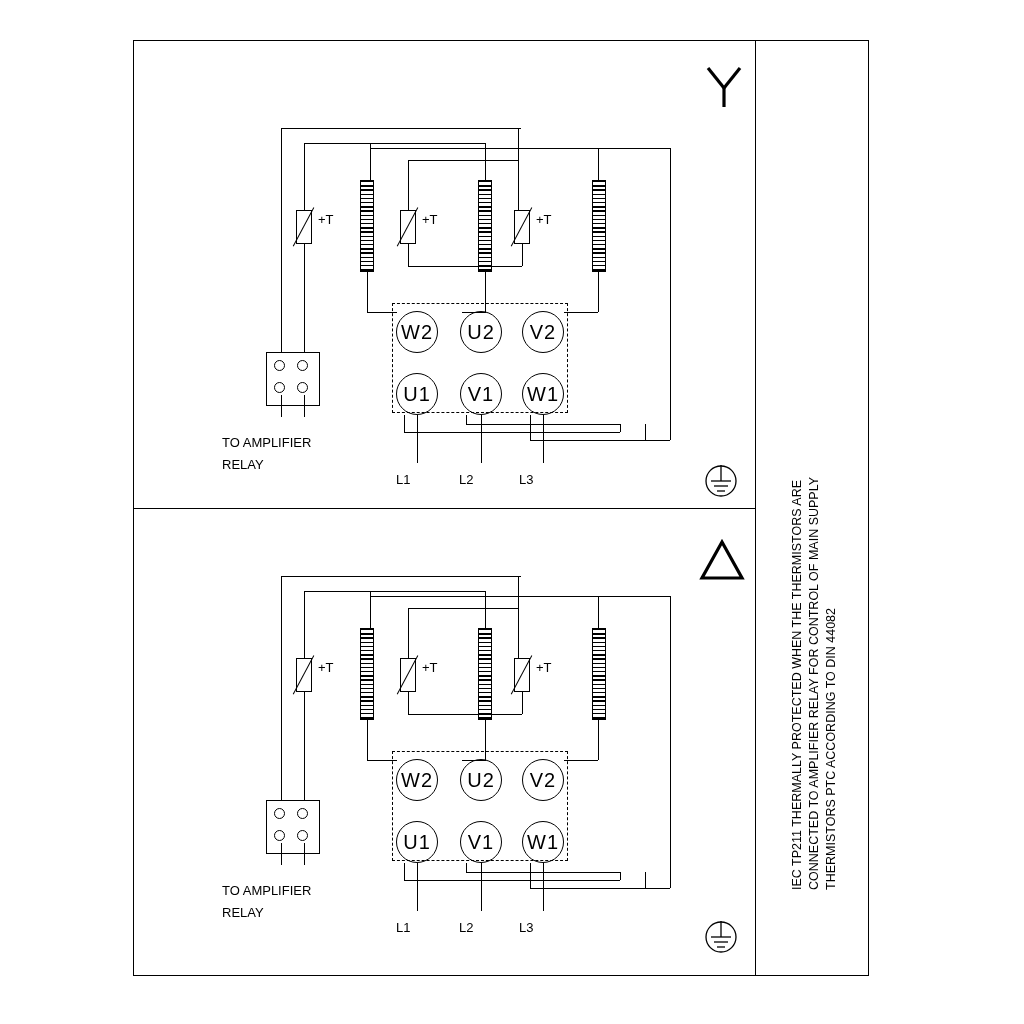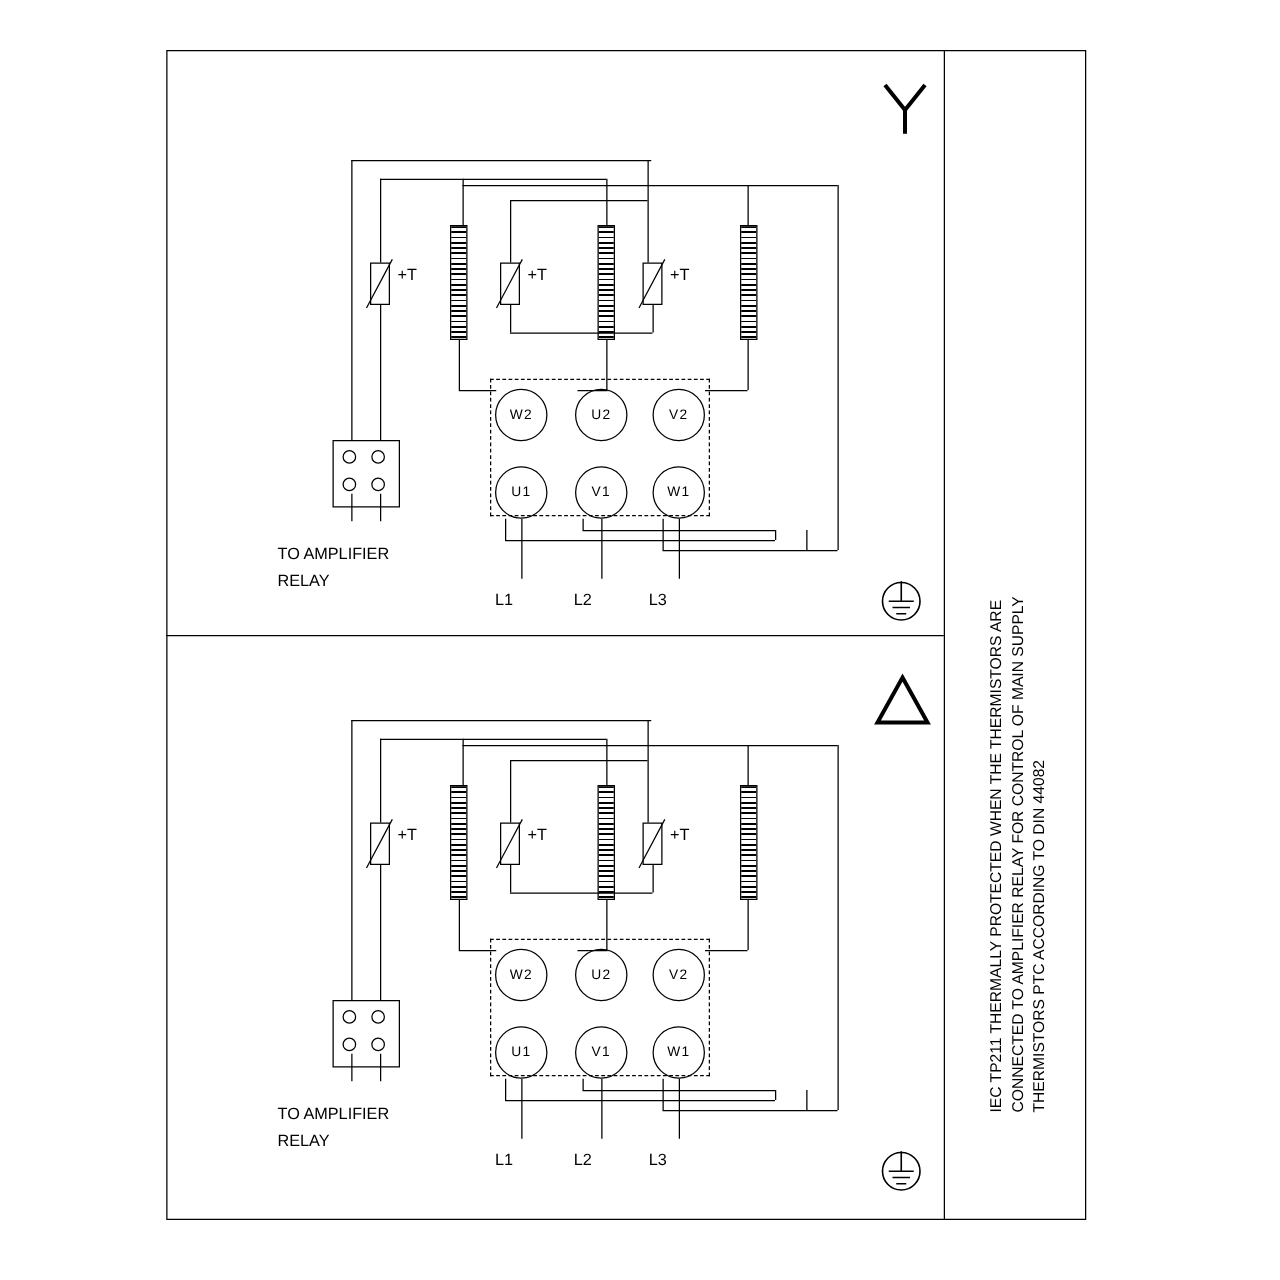--- a/index.html
+++ b/index.html
@@ -67,21 +67,21 @@
     transform: rotate(-90deg);
   }
 
   
   .term {
     position: absolute;
     width: 42px; height: 42px;
     border: 1.4px solid #000;
     border-radius: 50%;
     box-sizing: border-box;
-    font-size: 11px;
+    font-size: 20px;
     letter-spacing: 1px;
     display: flex;
     align-items: center;
     justify-content: center;
   }
   .dashbox {
     position: absolute;
     border: 1px dashed #000;
     box-sizing: border-box;
   }

